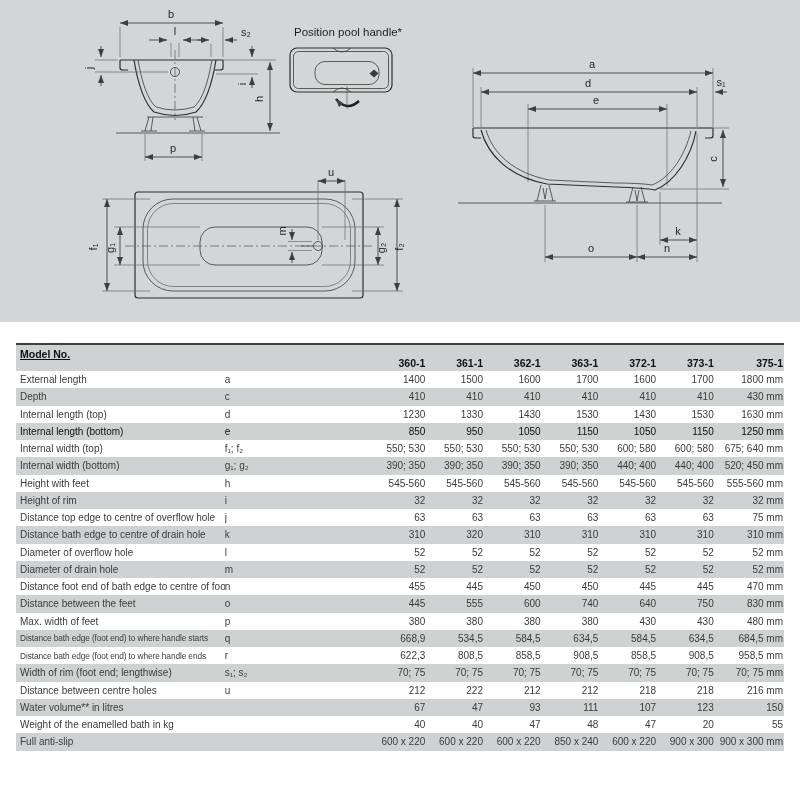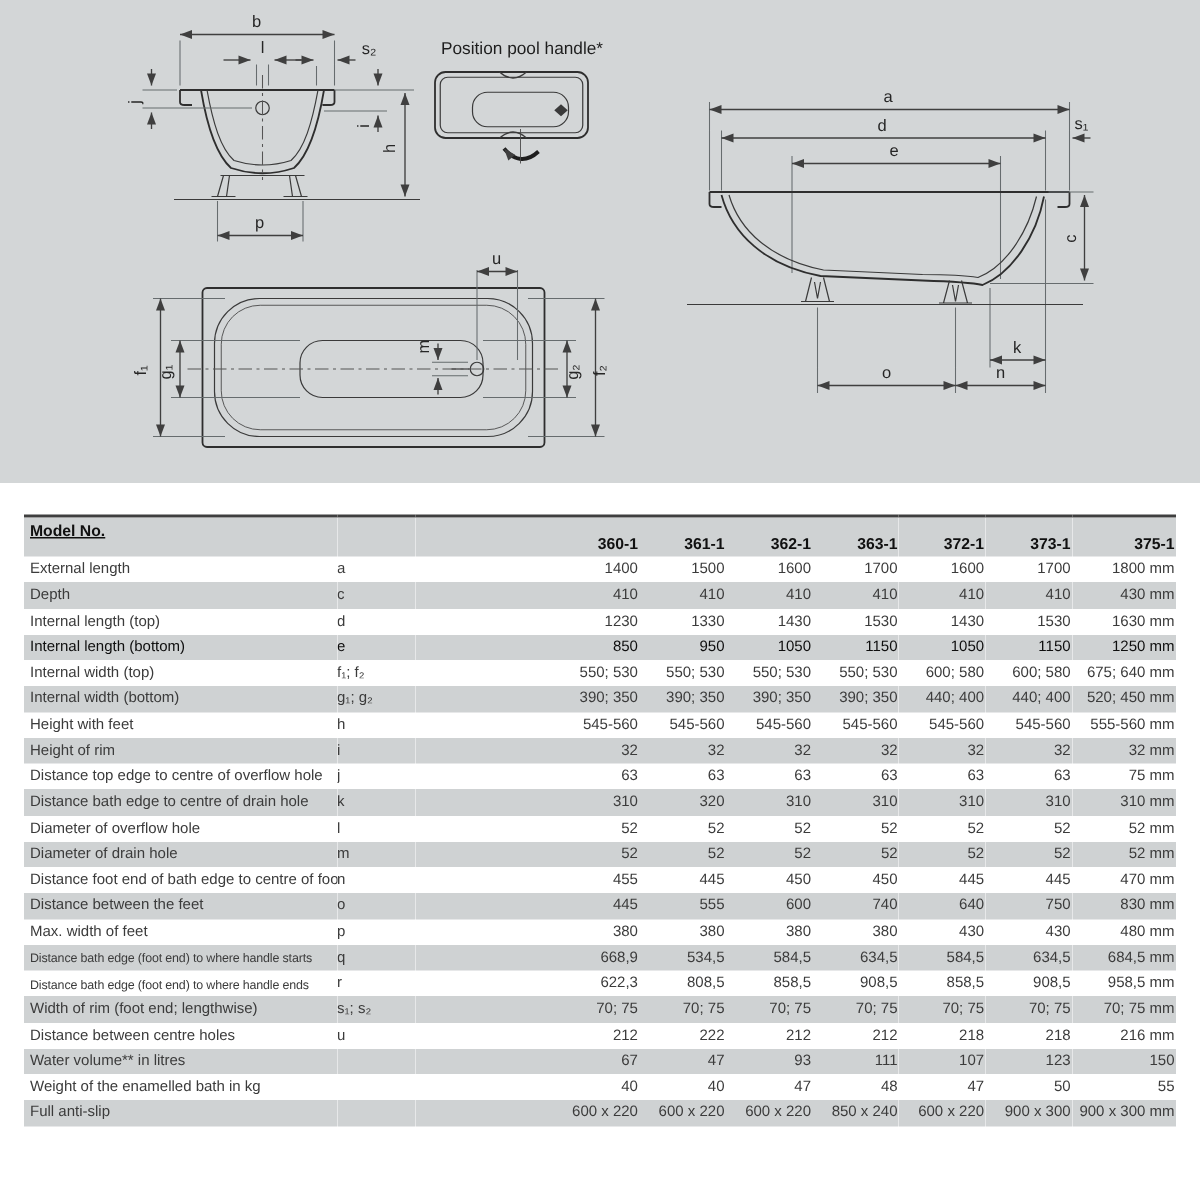--- a/index.html
+++ b/index.html
@@ -406,21 +406,21 @@
         <td class="val">150</td>
       </tr>
       <tr>
         <td class="lab">Weight of the enamelled bath in kg</td>
         <td class="sym"></td>
         <td class="val">40</td>
         <td class="val">40</td>
         <td class="val">47</td>
         <td class="val">48</td>
         <td class="val">47</td>
-        <td class="val">50</td>
+        <td class="val">20</td>
         <td class="val">55</td>
       </tr>
       <tr>
         <td class="lab">Full anti-slip</td>
         <td class="sym"></td>
         <td class="val">600 x 220</td>
         <td class="val">600 x 220</td>
         <td class="val">600 x 220</td>
         <td class="val">850 x 240</td>
         <td class="val">600 x 220</td>

